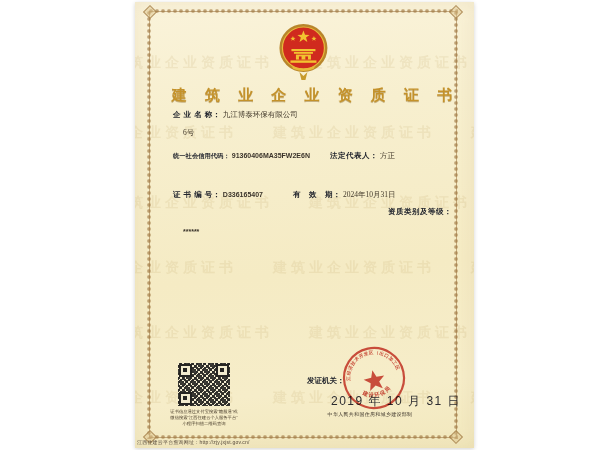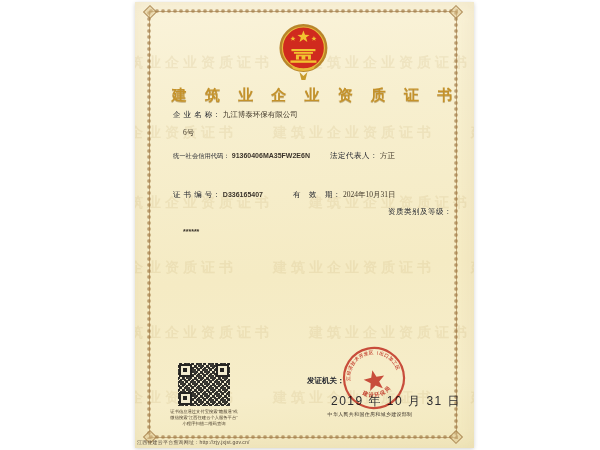--- a/index.html
+++ b/index.html
@@ -33,21 +33,21 @@
   .lace .c3{left:-5px;bottom:-5px;} .lace .c4{right:-5px;bottom:-5px;}
   
   .emblem{position:absolute;left:50%;top:20px;transform:translateX(-53%);}
   
   .title{position:absolute;left:0;right:0;top:84px;text-align:center;
          font-size:15px;font-weight:bold;letter-spacing:7px;padding-left:22px;
          color:#c4922a;text-shadow:0 .5px 0 rgba(125,85,15,.4);}
   
   .fields{position:absolute;left:38px;right:22px;top:0;height:100%;}
   .row{position:absolute;left:0;right:0;font-size:7.5px;line-height:10px;color:#41382c;}
-  .lbl{font-weight:normal;color:#23262e;letter-spacing:.5px;}
+  .lbl{font-weight:bold;color:#23262e;letter-spacing:.5px;}
   .lbl.sm{font-size:6.3px;letter-spacing:0;}
   .val{font-family:"Liberation Serif",serif;color:#42392b;}
   .num{font-family:"Liberation Sans",sans-serif;font-weight:bold;color:#3a332a;font-size:7px;}
   .col2{position:absolute;top:0;}
   .iblk{display:inline-block;vertical-align:top;max-width:96px;}
   .indent{padding-left:10px;}
   
   .qr{position:absolute;left:43px;top:361px;width:52px;height:43px;opacity:.92;
       background:
         repeating-conic-gradient(rgba(25,25,25,.95) 0% 25%,transparent 0% 50%) 0 0/4px 4px,

